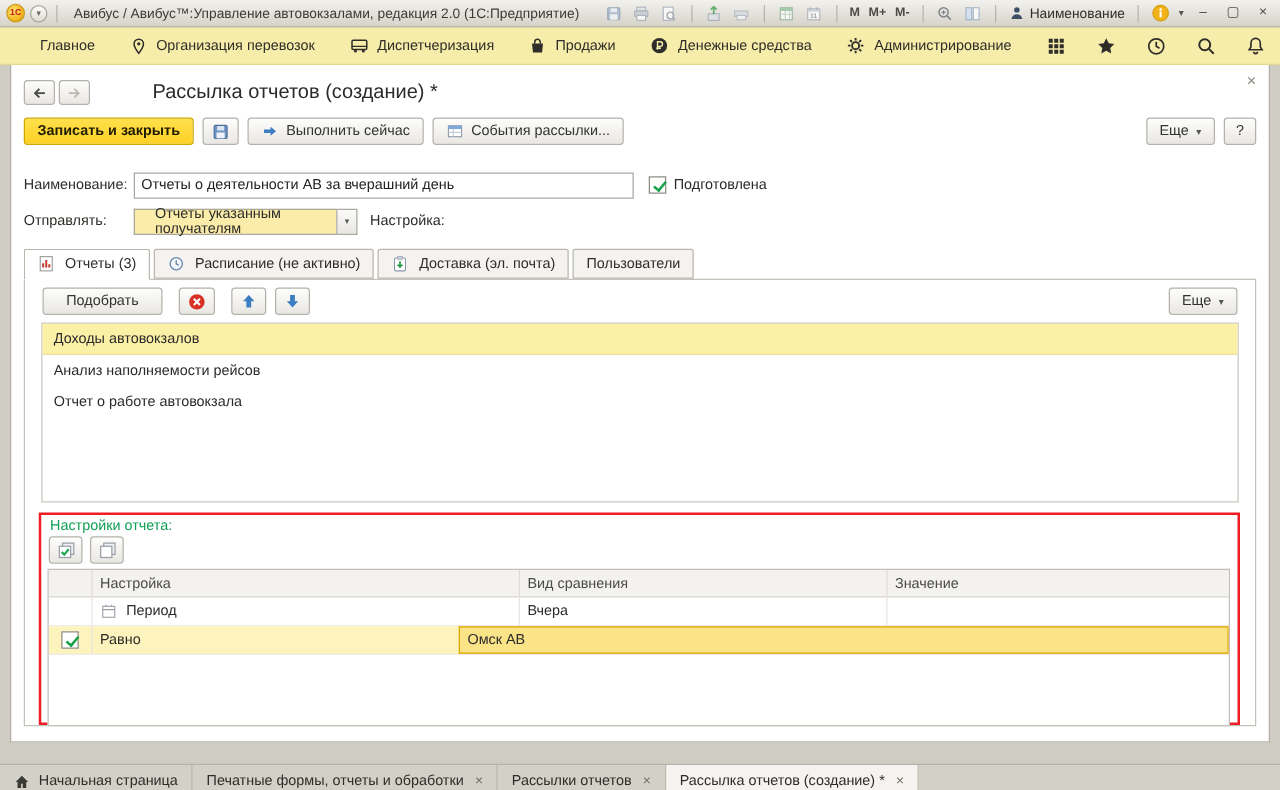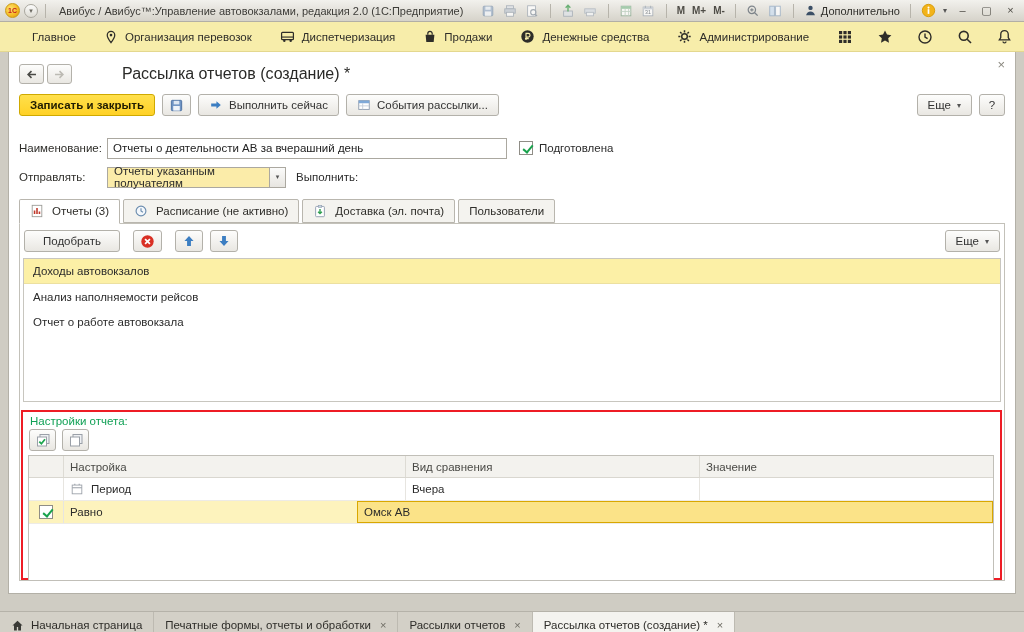--- a/index.html
+++ b/index.html
@@ -71,21 +71,21 @@
   .caret { font-size:8px; color:#555; }
   .tb-spacer { margin-left:auto; display:flex; gap:7px; }
 
   .fields { margin:9px 10px 0; }
   .frow { display:flex; align-items:center; height:22px; margin-bottom:7px; }
   .flabel { width:88px; color:#2e2d29; }
   .tinput {
     width:400px; height:21px; border:1px solid #aba8a0; padding:0 5px; font:inherit; color:#222; background:#fff;
   }
   .combo { display:flex; height:21px; }
-  .combo-val { border:1px solid #aba8a0; border-right:none; display:flex; align-items:center; padding:0 6px; }
+  .combo-val { border:1px solid #aba8a0; border-right:none; display:flex; align-items:center; padding:0 16px; }
   .combo-btn { width:17px; border:1px solid #aba8a0; background:linear-gradient(#fbfbfa,#e7e5e0);
     display:flex; align-items:center; justify-content:center; font-size:7px; color:#555; }
   .combo-yellow .combo-val { background:#fbeca9; }
   .combo1 .combo-val { width:162px; }
   .combo2 .combo-val { width:160px; background:#fff; }
   .cb { width:14px; height:14px; border:1px solid #8f8d86; background:#fff; position:relative; flex:0 0 14px; }
   .cb.checked::after {
     content:""; position:absolute; left:2.5px; top:3px; width:8px; height:4px;
     border-left:2px solid #18a24c; border-bottom:2px solid #18a24c; transform:rotate(-50deg);
   }
@@ -93,21 +93,21 @@
 
   
   .tabstrip { margin:4px 10px 0; display:flex; position:relative; z-index:2; }
   .tab {
     display:flex; align-items:center; gap:8px; padding:4px 10px; margin-right:3px;
     border:1px solid #b9b6ae; border-radius:2px 2px 0 0; background:#f4f3ef; color:#2e2d29;
   }
   .tab.active { background:#fff; border-bottom:1px solid #fff; margin-bottom:-1px; padding-bottom:5px; }
   .tabpanel {
     flex:1; margin:0 10px 12px; border:1px solid #c3c1b9; background:#fff; position:relative; z-index:1;
-    padding:4px 3px 0;
+    padding:4px 13px 0;
   }
   .list-toolbar { display:flex; align-items:center; gap:7px; padding:2px 1px 6px; }
   .report-list { border:1px solid #c8c6bf; height:144px; }
   .lrow { height:25px; display:flex; align-items:center; padding-left:9px; }
   .lrow.selected { background:#fcf0a6; border-bottom:1px solid #ece0a0; }
 
   
   .settings { margin:8px 0 0 -2px; width:calc(100% + 3px); border:2px solid #ee1c25; height:170px; padding:1px 6px 0 5px; background:#fff; }
   .settings-caption { color:#11a156; margin:2px 0 2px 2px; }
   .settings-toolbar { display:flex; gap:6px; margin:1px 0 4px 1px; }
@@ -209,21 +209,21 @@
         </svg>
       </span>
     <div class="tb-sep"></div>
     <span class="tb-user">
       <svg width="13" height="13" viewBox="0 0 16 16">
           <g fill="#3b4f66">
             <circle cx="8" cy="4.8" r="2.7"></circle>
             <path d="M2.6 13.8c.5-3.2 2.8-4.7 5.4-4.7s4.9 1.5 5.4 4.7z"></path>
           </g>
         </svg>
-      <span>Дополнительно</span>
+      <span>Наименование</span>
     </span>
     <div class="tb-sep"></div>
     <span class="tbi" style="opacity:1">
         <svg width="15" height="15" viewBox="0 0 16 16">
           <circle cx="8" cy="8" r="6.6" fill="#f2b31a" stroke="#d79c0a"></circle>
           <circle cx="8" cy="4.9" r="1.1" fill="#fff"></circle>
           <rect x="7.1" y="6.6" width="1.8" height="5" fill="#fff"></rect>
         </svg>
       </span>
     <span class="caret">▾</span>
@@ -369,21 +369,21 @@
         <input class="tinput" value="Отчеты о деятельности АВ за вчерашний день" style="">
         <span class="cb checked" style="margin-left:12px"></span>
         <span class="cb-label">Подготовлена</span>
       </div>
       <div class="frow">
         <span class="flabel">Отправлять:</span>
         <span class="combo combo1 combo-yellow">
           <span class="combo-val">Отчеты указанным получателям</span>
           <span class="combo-btn">▾</span>
         </span>
-        <span style="margin-left:10px;margin-right:6px">Выполнить:</span>
+        <span style="margin-left:10px;margin-right:6px">Настройка:</span>
       </div>
     </div>
 
     <div class="tabstrip">
       <span class="tab active">
         <svg width="14" height="14" viewBox="0 0 16 16">
             <rect x="2.5" y="1.5" width="11" height="13" fill="#fff" stroke="#9a9a95"></rect>
             <path d="M5.2 11.5V7.5M8 11.5V4.5M10.8 11.5V8.5" stroke="#c0392b" stroke-width="1.8"></path>
           </svg>
         <span>Отчеты (3)</span>

